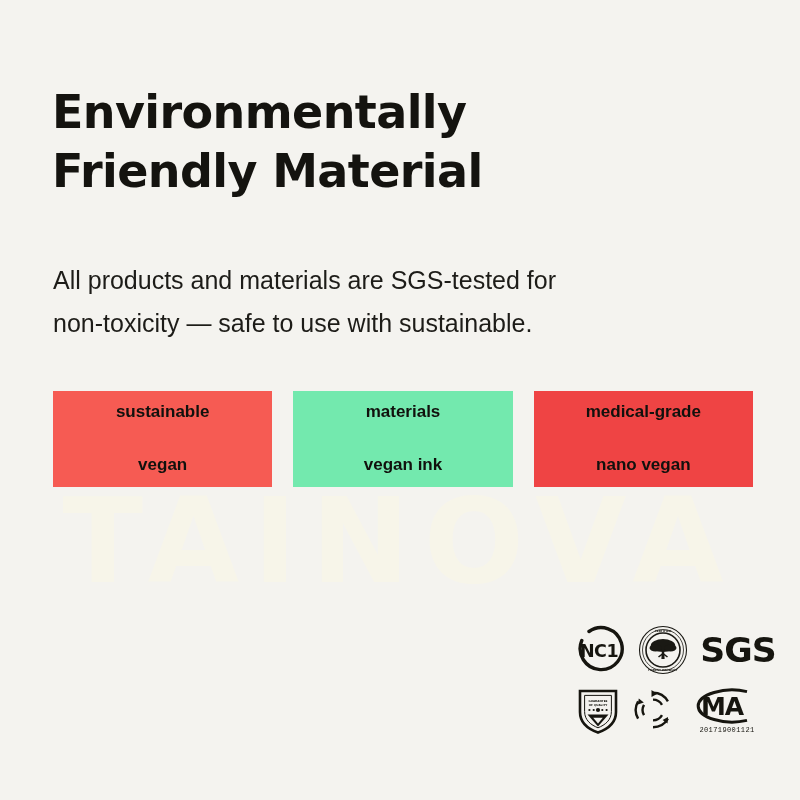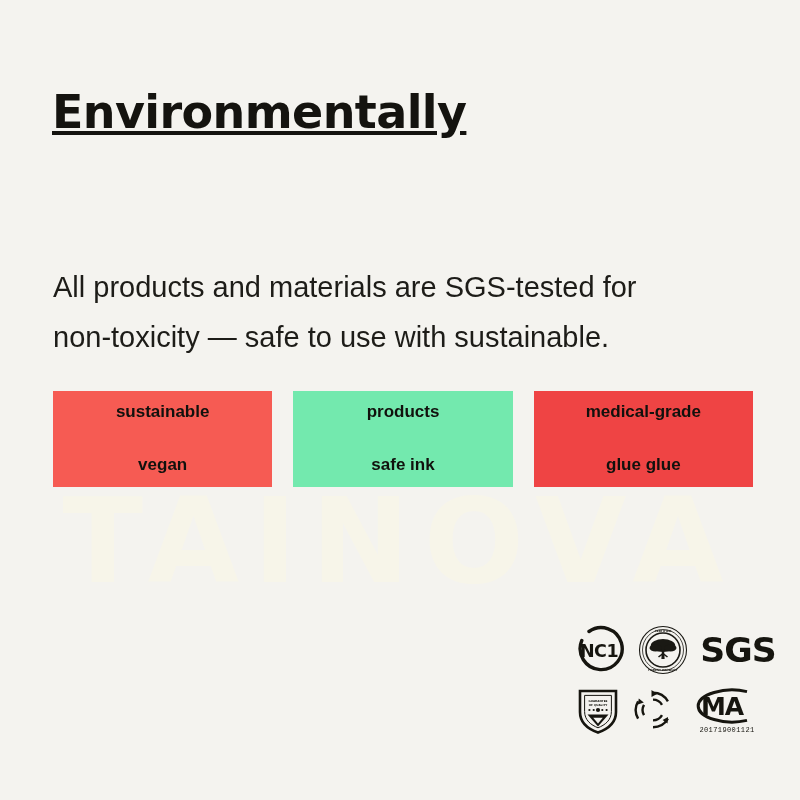--- a/index.html
+++ b/index.html
@@ -46,31 +46,31 @@
     top: 52px;
     width: 700px;
     font-family: "DejaVu Sans", sans-serif;
     font-weight: 700;
     font-size: 46px;
     line-height: 1.28;
     letter-spacing: -0.6px;
     color: #14130f;
     z-index: 2;
   }
-  .heading .hline { display: block; text-decoration: underline; }
+  .heading .hline { display: block; }
 
   
   .subtitle {
     position: absolute;
     left: 53px;
     top: 234px;
     width: 620px;
     font-family: "Liberation Sans", sans-serif;
     font-weight: 400;
-    font-size: 29px;
+    font-size: 25px;
     line-height: 1.72;
     color: #1d1c18;
     z-index: 2;
   }
   .subtitle .sline { display: block; }
 
   
   .tags {
     position: absolute;
     left: 53px;
@@ -146,42 +146,43 @@
 </style>
 </head>
 <body>
 
 <div class="page">
 
   <div class="watermark">TAINOVA</div>
 
   <h1 class="heading">
     <span class="hline">Environmentally</span>
+    <span class="hline">Friendly Material</span>
   </h1>
 
   <p class="subtitle">
     <span class="sline">All products and materials are SGS-tested for</span>
     <span class="sline">non-toxicity — safe to use with sustainable.</span>
   </p>
 
   <div class="tags">
 
     <div class="tag" style="background:#f65b53;">
       <span>sustainable</span>
       <span>vegan</span>
     </div>
 
     <div class="tag" style="background:#73e9ae;">
-      <span>products</span>
-      <span>safe ink</span>
+      <span>materials</span>
+      <span>vegan ink</span>
     </div>
 
     <div class="tag" style="background:#ef4444;">
       <span>medical-grade</span>
-      <span>glue glue</span>
+      <span>nano vegan</span>
     </div>
 
   </div>
 
   <div class="badges">
 
     <div class="badge-row row-one">
 
       <div class="badge">
         <svg width="50" height="50" viewBox="0 0 50 50">

